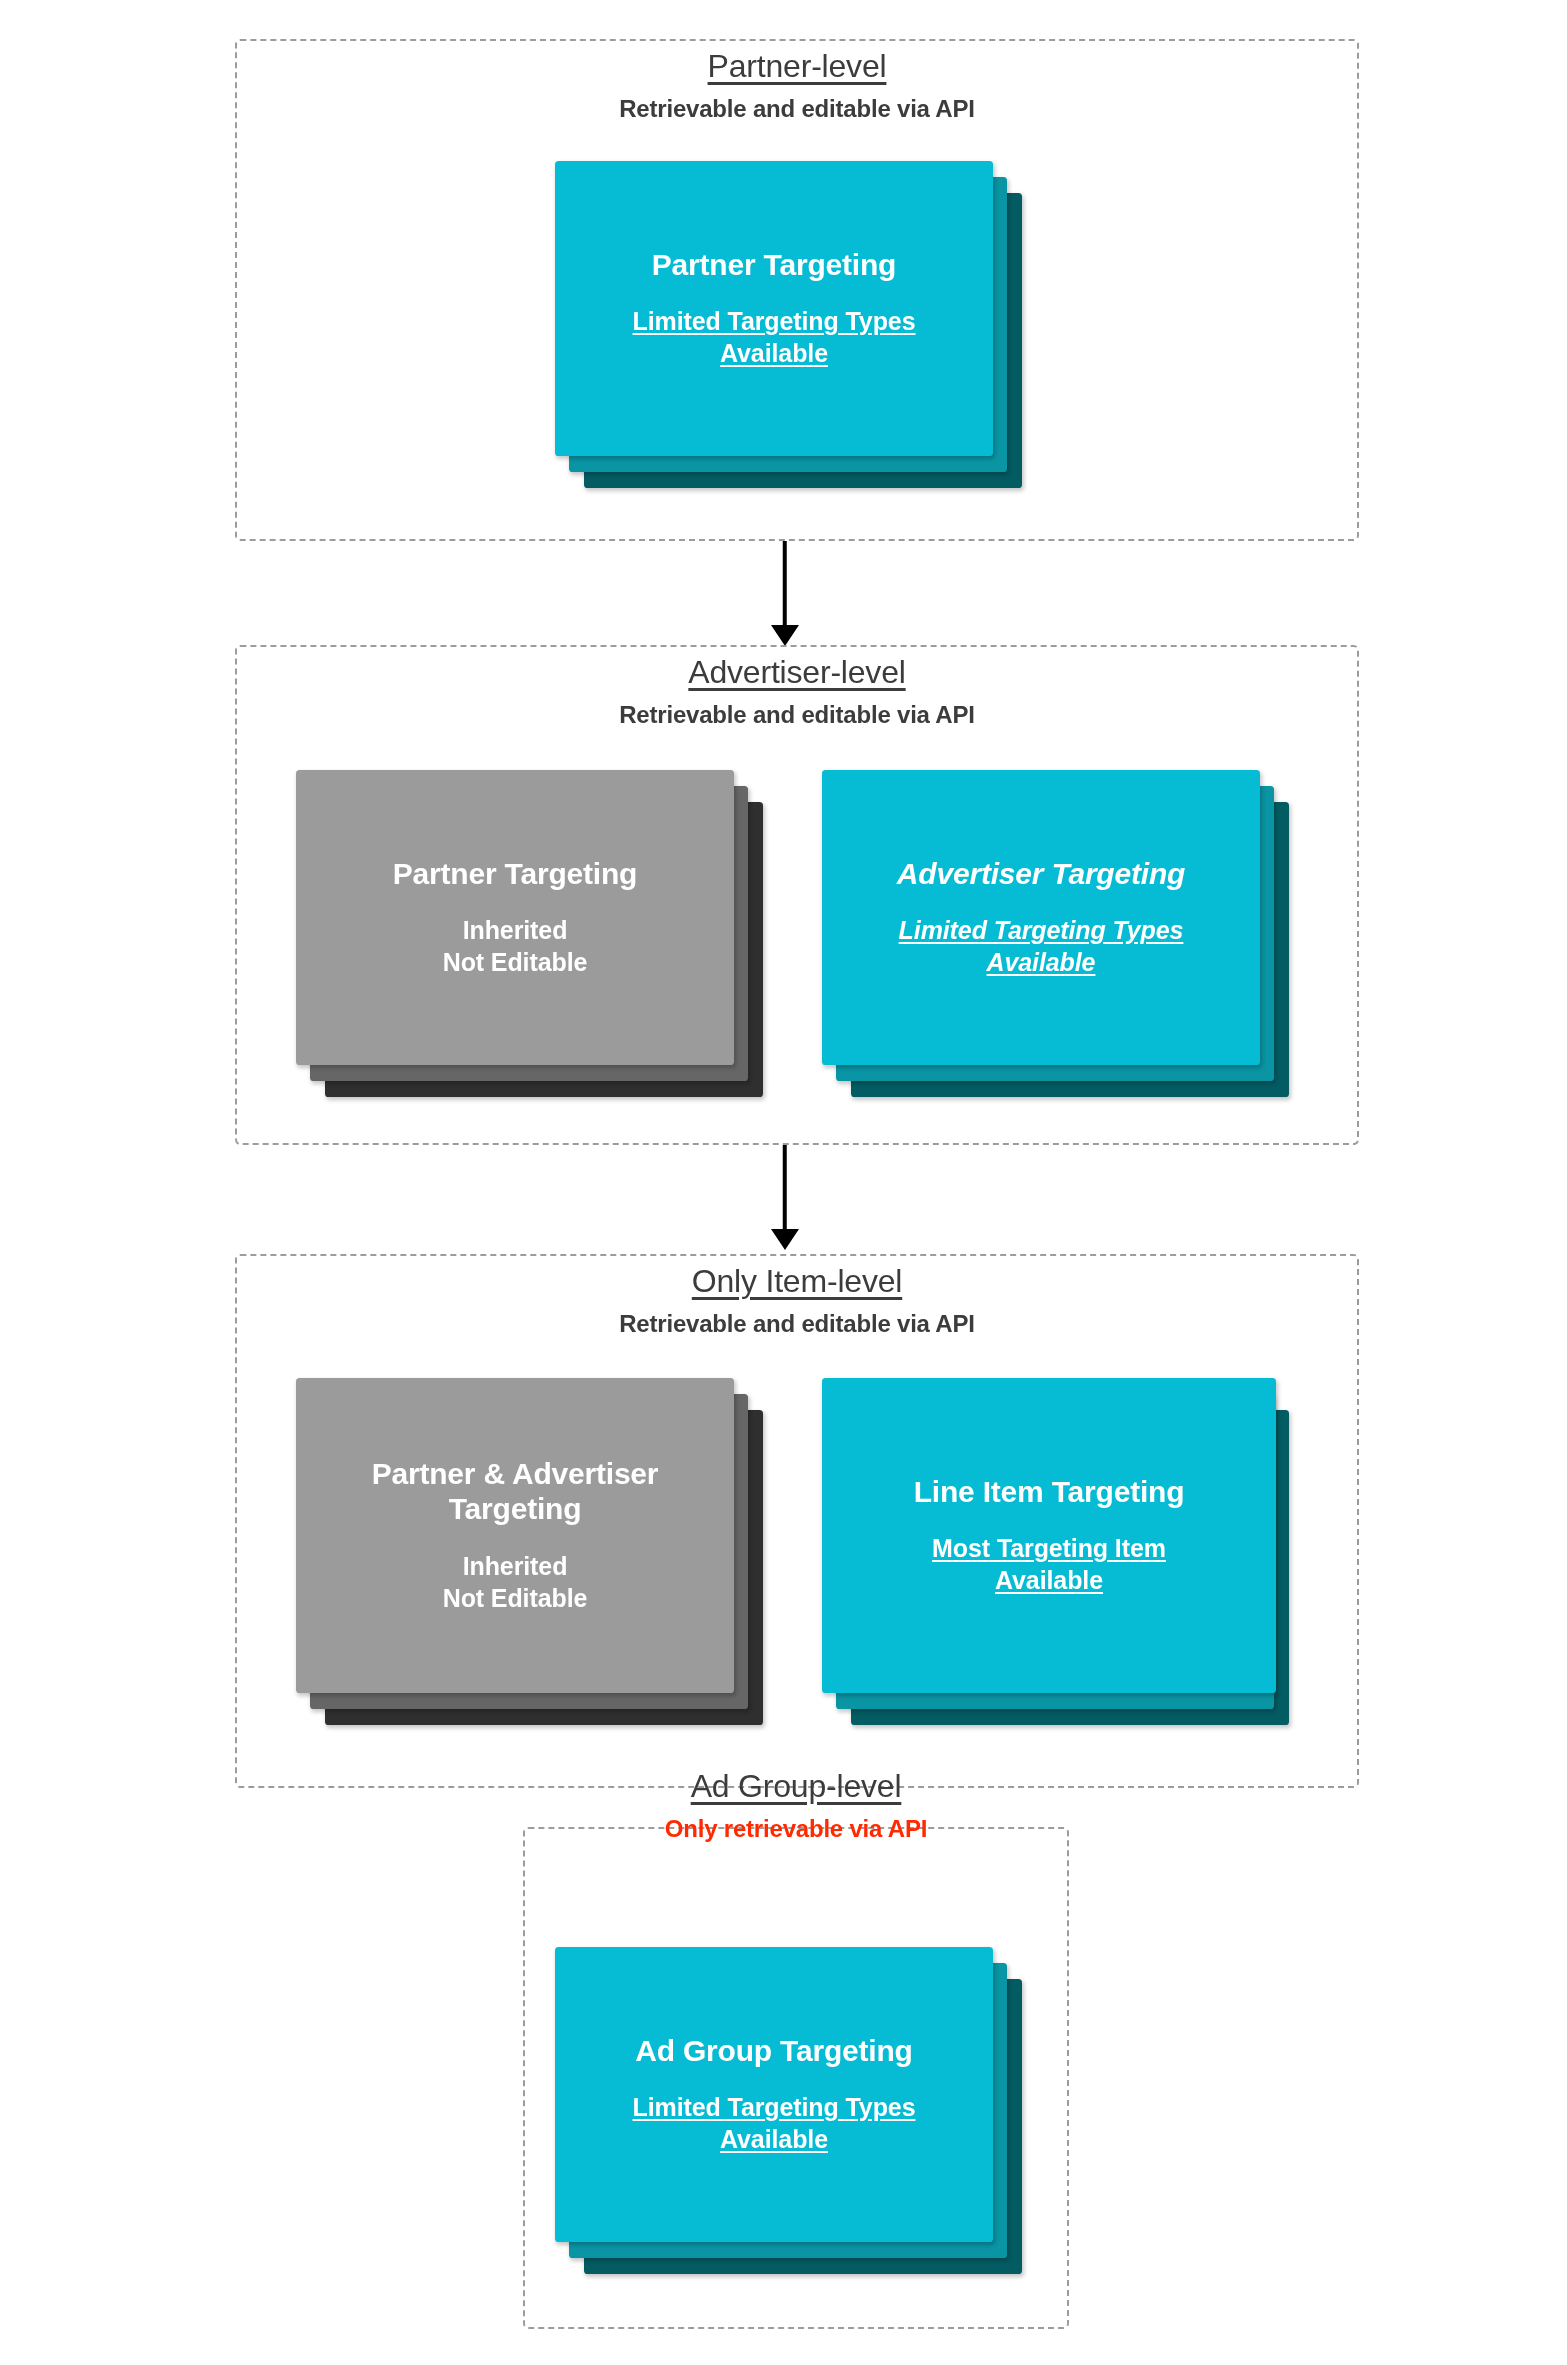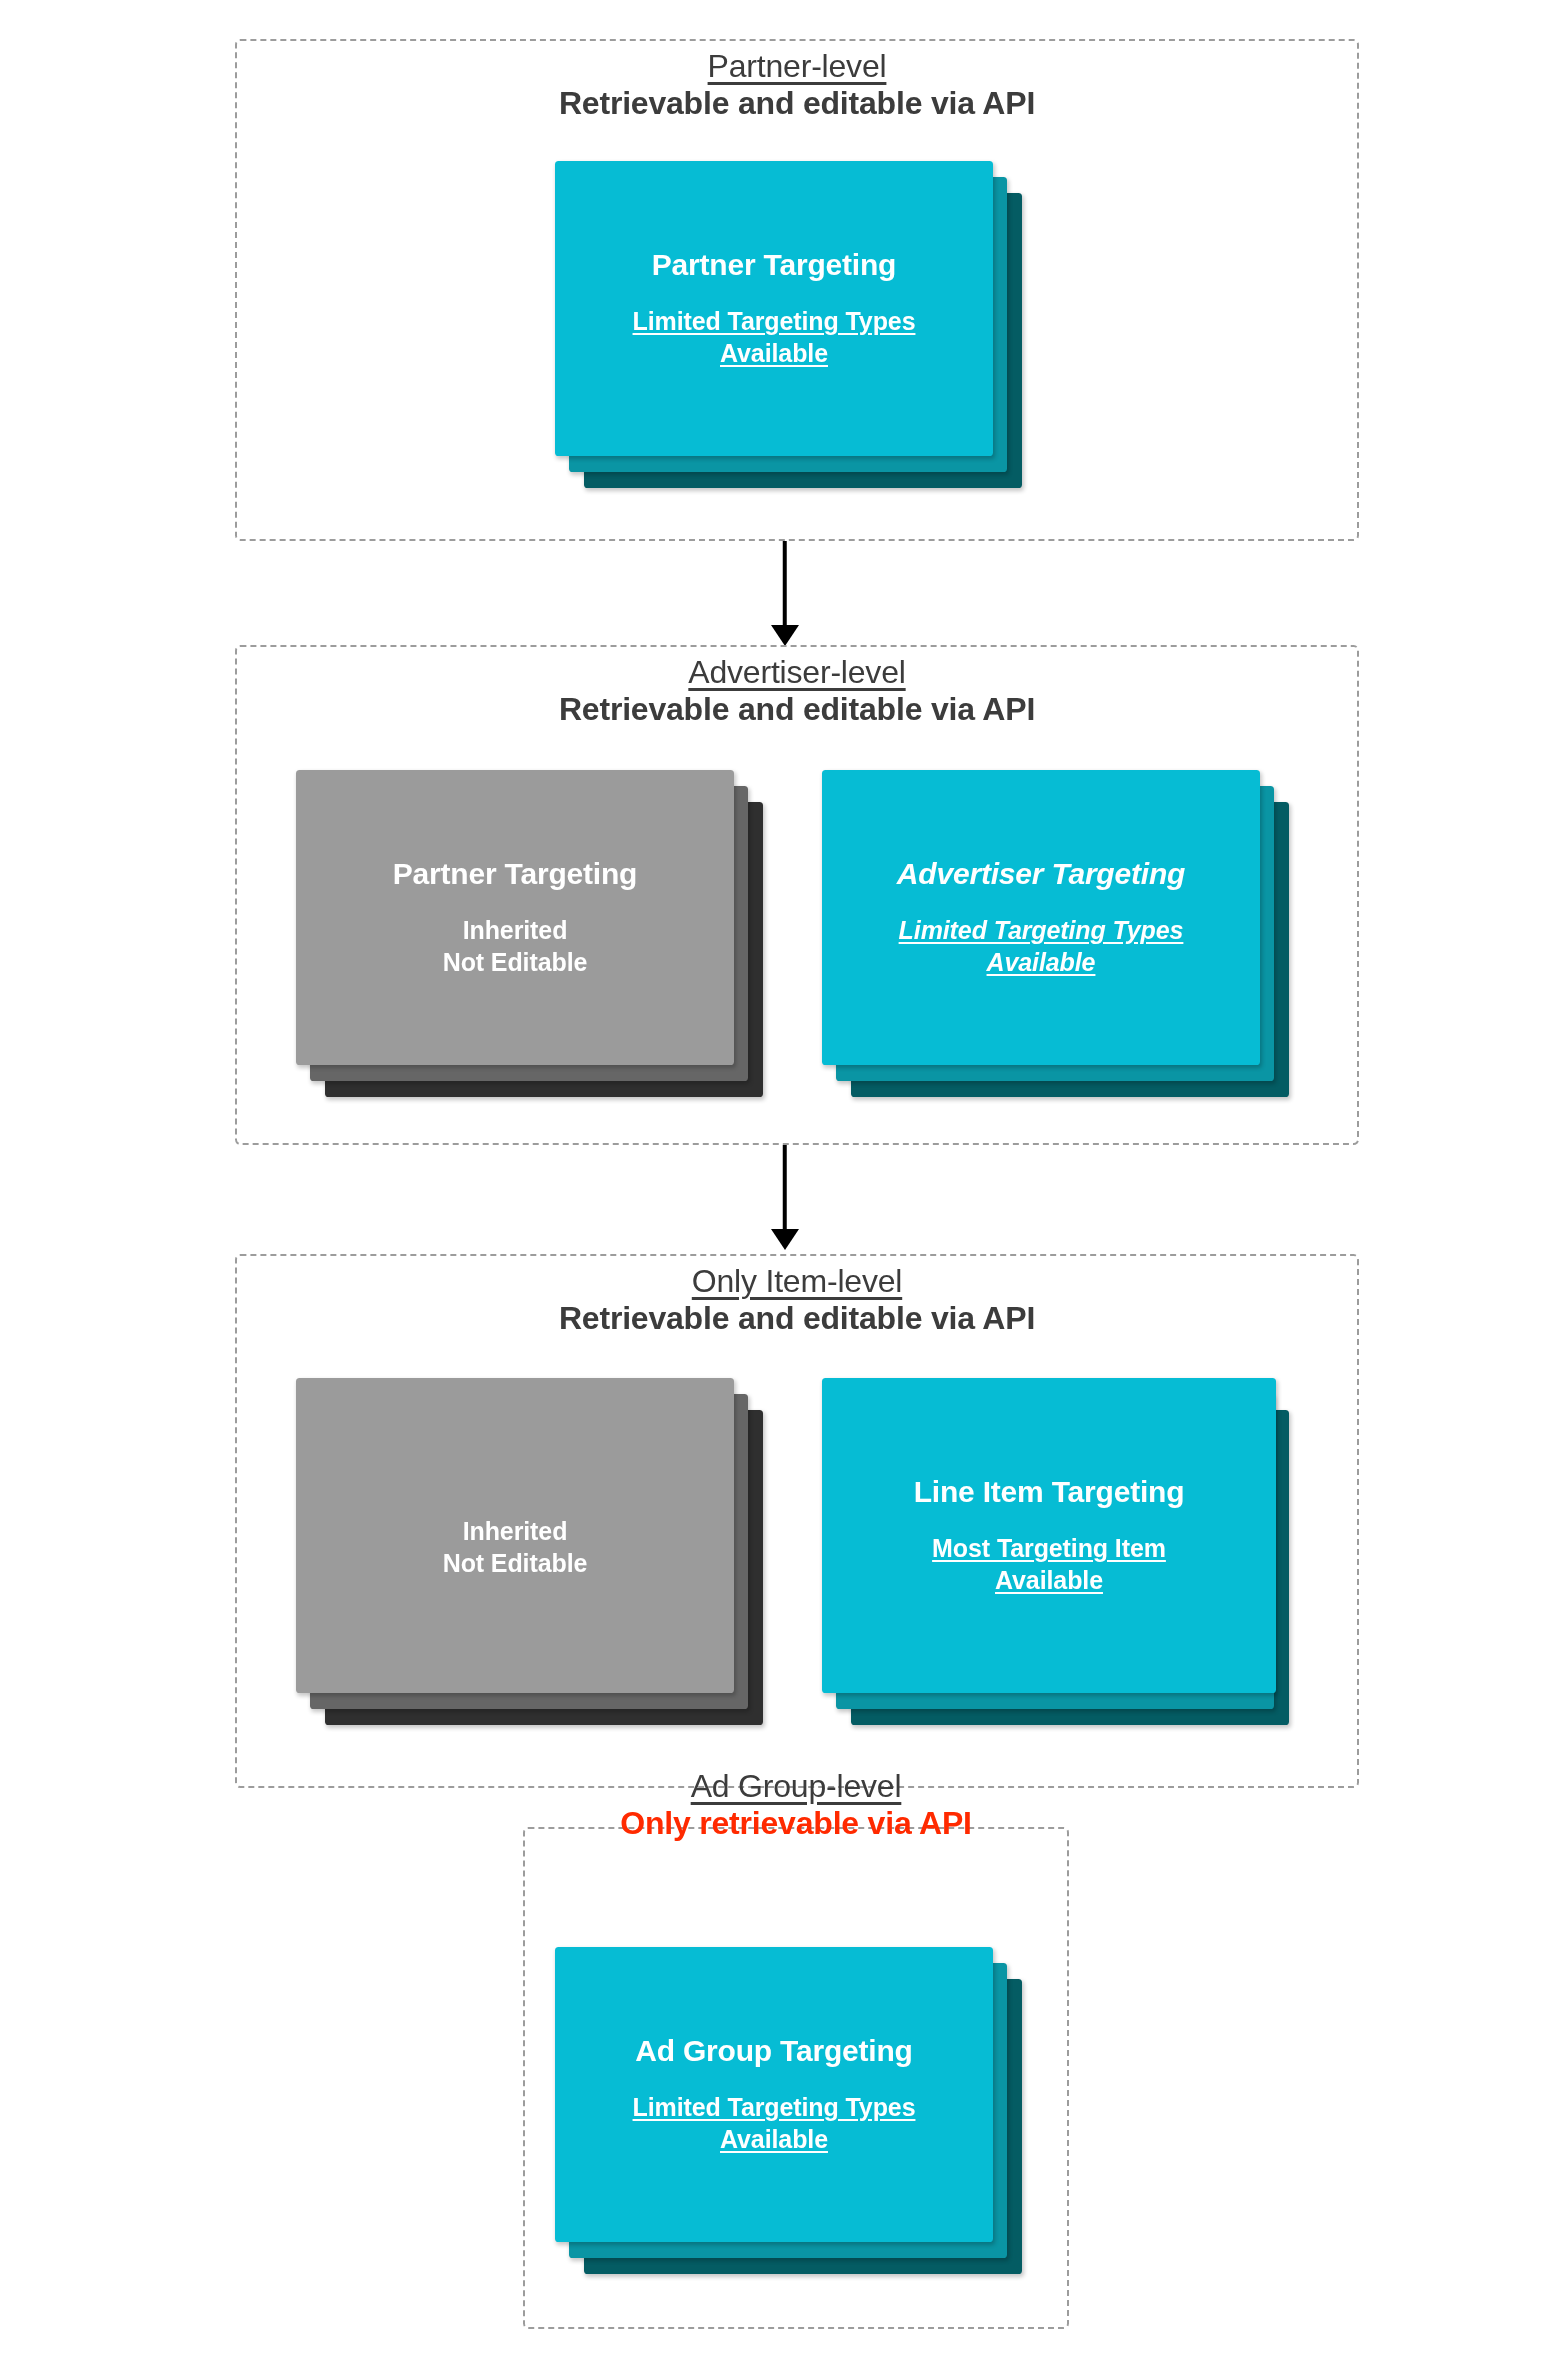--- a/index.html
+++ b/index.html
@@ -41,22 +41,22 @@
     display: inline-block;
     font-size: 32px;
     font-weight: 400;
     color: #3c3c3c;
     text-decoration: underline;
     text-underline-offset: 4.5px;
     letter-spacing: -0.2px;
   }
   .level-sub {
     display: block;
-    margin-top: 1px;
-    font-size: 32px;
+    margin-top: 11px;
+    font-size: 24px;
     font-weight: 700;
     color: #3c3c3c;
     letter-spacing: -0.2px;
   }
   .level-sub.alert {
     color: #ff2a00;
   }
 
   
   .card-stack {
@@ -183,20 +183,21 @@
 
   <div class="level-head" style="left:235px; width:1124px; top:1264px;">
     <span class="level-title">Only Item-level</span>
     <span class="level-sub">Retrievable and editable via API</span>
   </div>
 
   <div class="card-stack" style="left:296px; top:1378px; width:482px; height:384px;">
     <div class="card-layer back2" style="left:29px; top:32px; width:438px; height:315px; background:#2f2f2f;"></div>
     <div class="card-layer back1" style="left:14.3px; top:16px; width:438px; height:315px; background:#666666;"></div>
     <div class="card-layer front" style="left:0px; top:0px; width:438px; height:315px; background:#9b9b9b;">
+      <div class="card-title" style="max-width:348px;">Partner &amp; Advertiser Targeting</div>
       <div class="card-note" style="max-width:339px; white-space:pre-line;">Inherited
 Not Editable</div>
     </div>
   </div>
 
   <div class="card-stack" style="left:822px; top:1378px; width:482px; height:384px;">
     <div class="card-layer back2" style="left:29px; top:32px; width:438px; height:315px; background:#045c63;"></div>
     <div class="card-layer back1" style="left:14.3px; top:16px; width:438px; height:315px; background:#0a95a4;"></div>
     <div class="card-layer front" style="left:0px; top:0px; width:454px; height:315px; background:#06bcd4;">
       <div class="card-title">Line Item Targeting</div>

